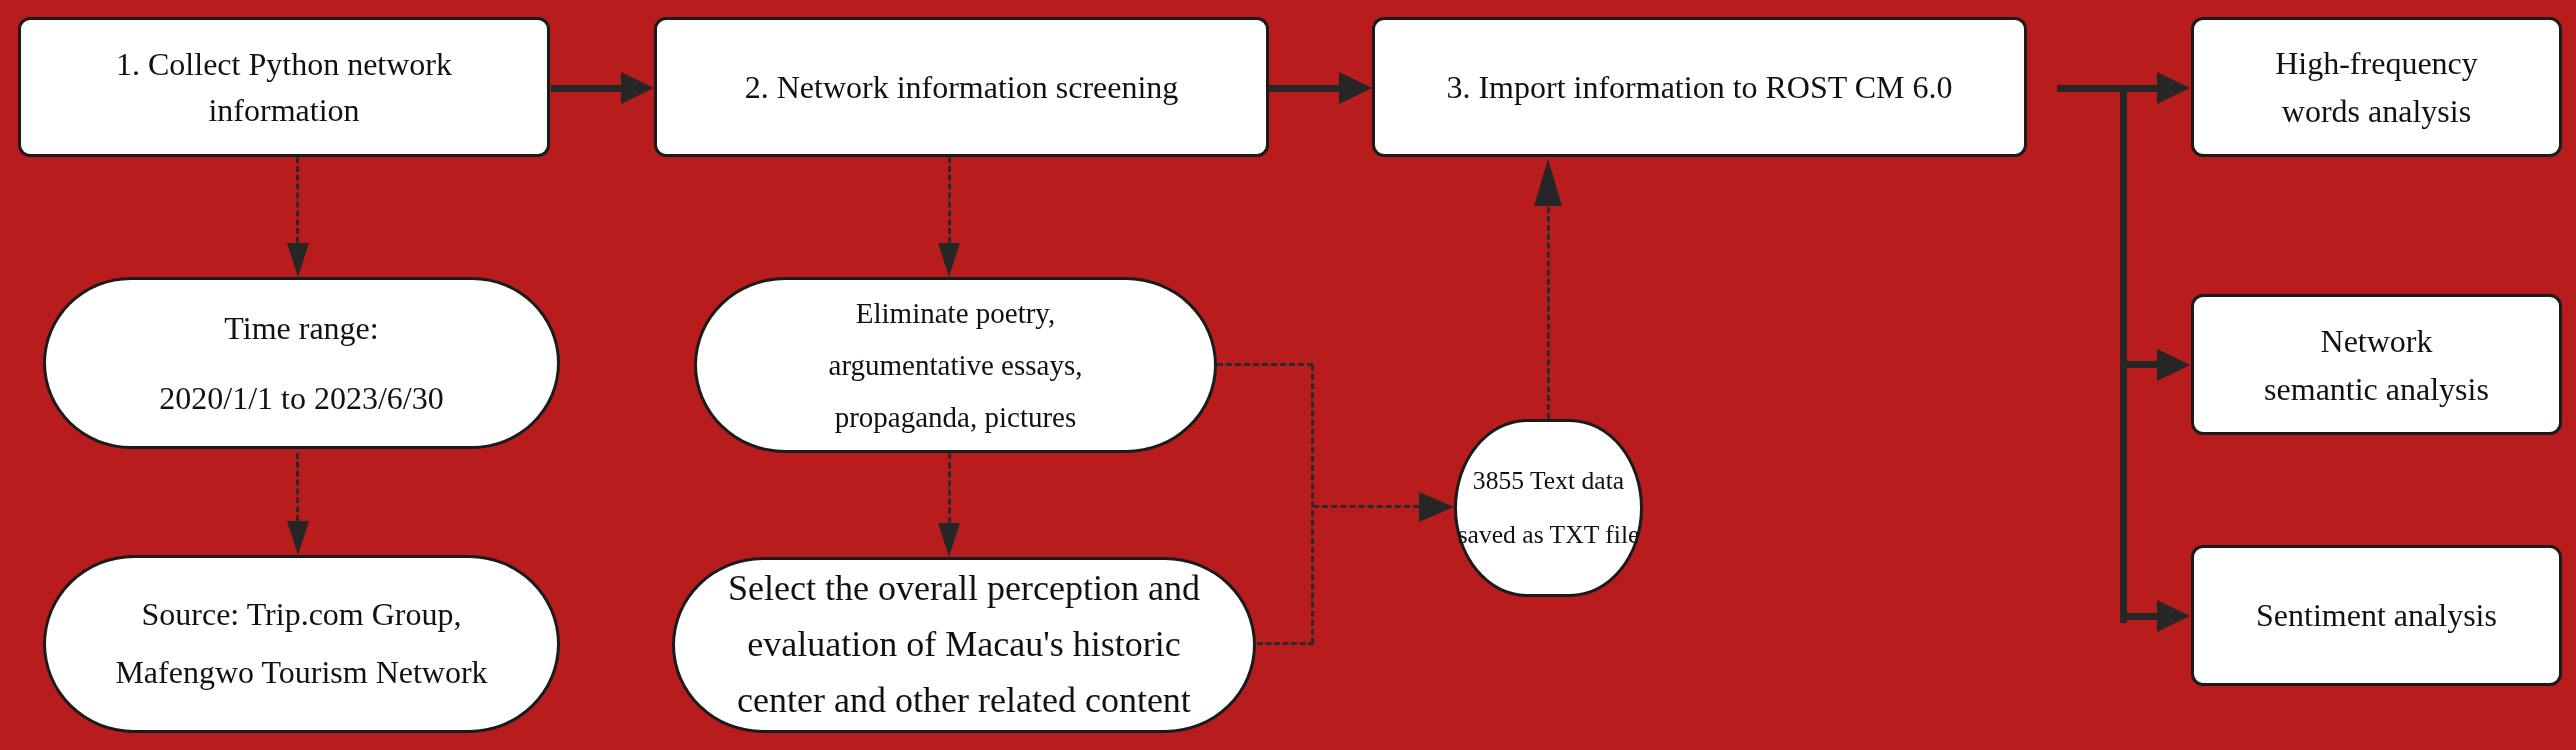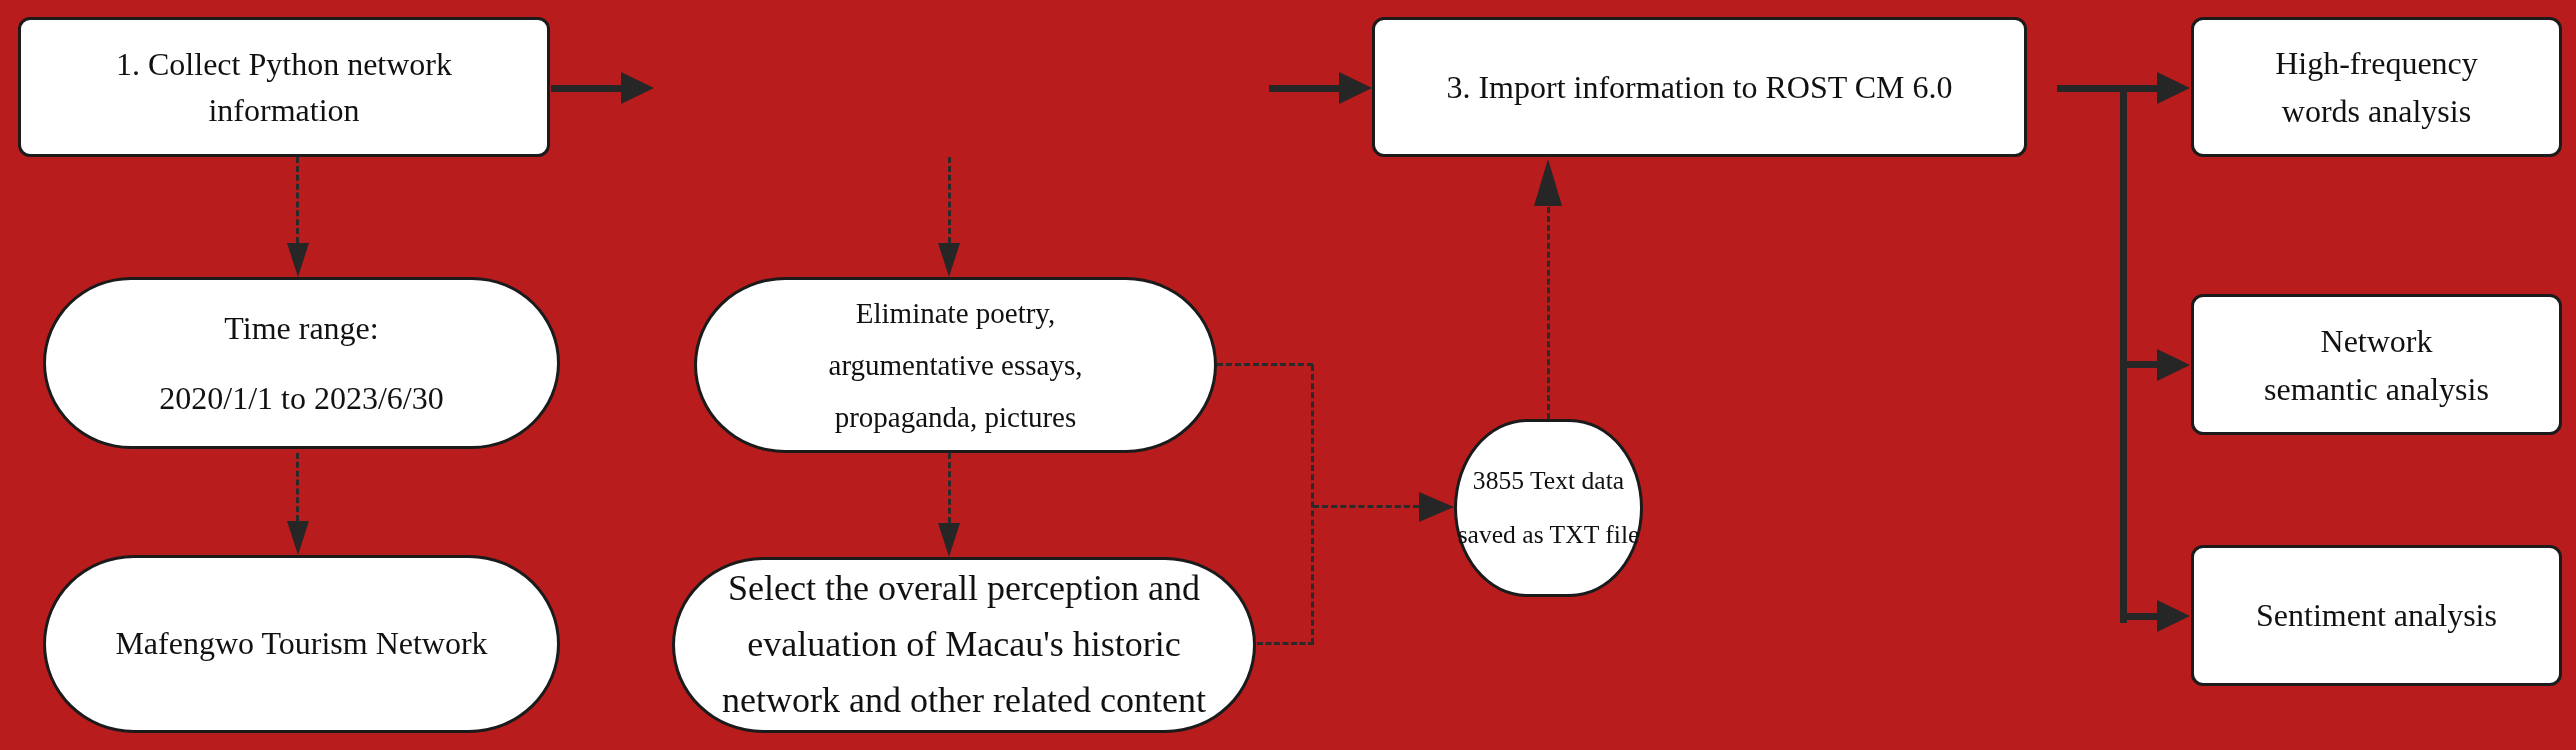--- a/index.html
+++ b/index.html
@@ -51,51 +51,55 @@
 </style>
 </head>
 <body>
 
 <div id="canvas">
 
   <div class="node proc" id="step1">
     <div class="ln">1. Collect Python network</div>
     <div class="ln">information</div>
   </div>
+  <div class="node proc" id="step2">
+    <div class="ln">2. Network information screening</div>
+  </div>
   <div class="node proc" id="step3">
     <div class="ln">3. Import information to ROST CM 6.0</div>
   </div>
   <div class="node proc" id="hfw">
     <div class="ln">High-frequency</div>
     <div class="ln">words analysis</div>
   </div>
   <div class="node proc" id="nsa">
     <div class="ln">Network</div>
     <div class="ln">semantic analysis</div>
   </div>
   <div class="node proc" id="sa">
     <div class="ln">Sentiment analysis</div>
   </div>
 
   <div class="node rnd" id="time">
     <div class="ln">Time range:</div>
     <div class="ln">2020/1/1 to 2023/6/30</div>
   </div>
   <div class="node rnd" id="source">
+    <div class="ln">Source: Trip.com Group,</div>
     <div class="ln">Mafengwo Tourism Network</div>
   </div>
   <div class="node rnd" id="eliminate">
     <div class="ln">Eliminate poetry,</div>
     <div class="ln">argumentative essays,</div>
     <div class="ln">propaganda, pictures</div>
   </div>
   <div class="node rnd" id="select">
     <div class="ln">Select the overall perception and</div>
     <div class="ln">evaluation of Macau's historic</div>
-    <div class="ln">network and other related content</div>
+    <div class="ln">center and other related content</div>
   </div>
   <div class="node rnd" id="textdata">
     <div class="ln">3855  Text data</div>
     <div class="ln">saved as TXT file</div>
   </div>
 
   <div class="shaft-h" style="left:551px;top:85px;width:70px;"></div>
   <div class="head-right" style="left:621px;top:72px;"></div>
   <div class="shaft-h" style="left:1269px;top:85px;width:70px;"></div>
   <div class="head-right" style="left:1339px;top:72px;"></div>

